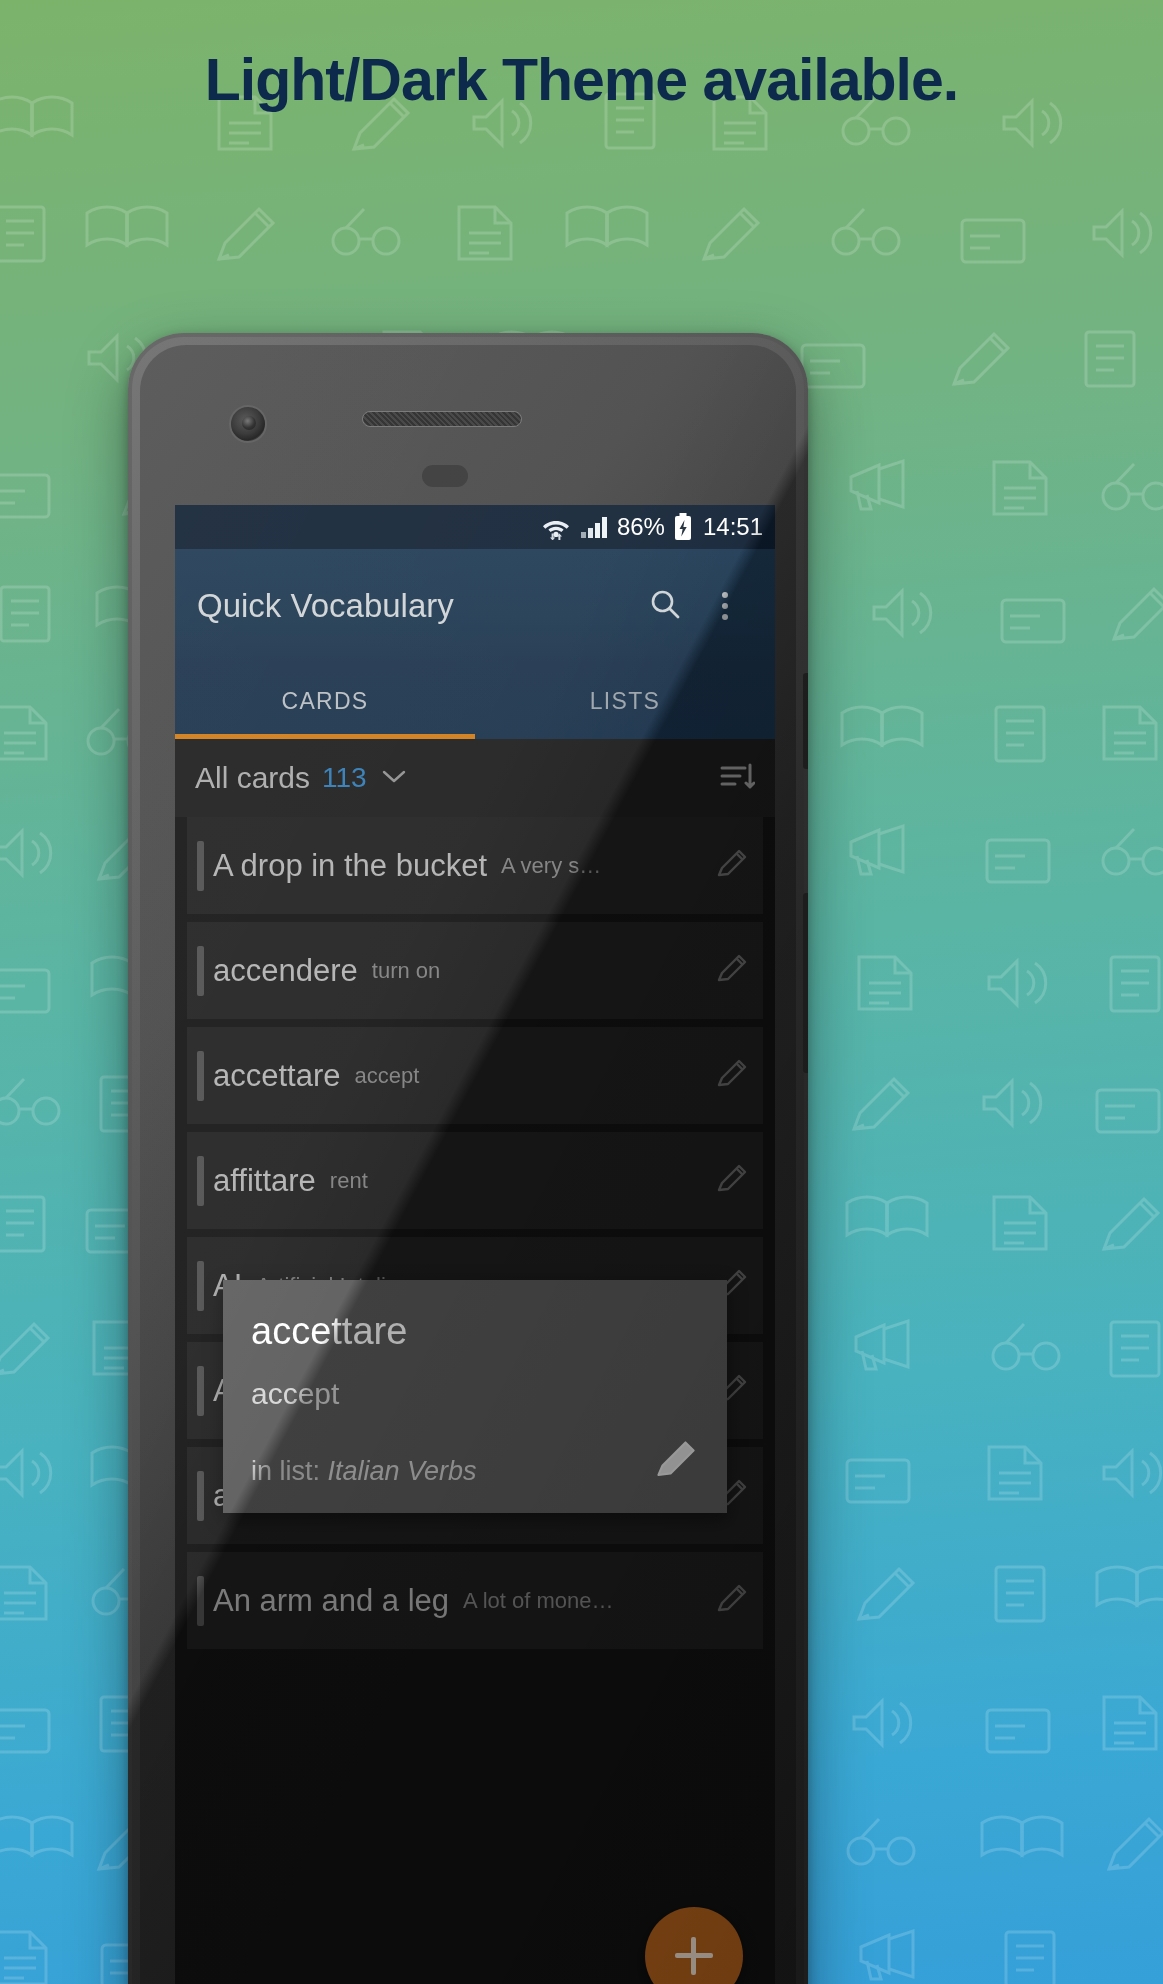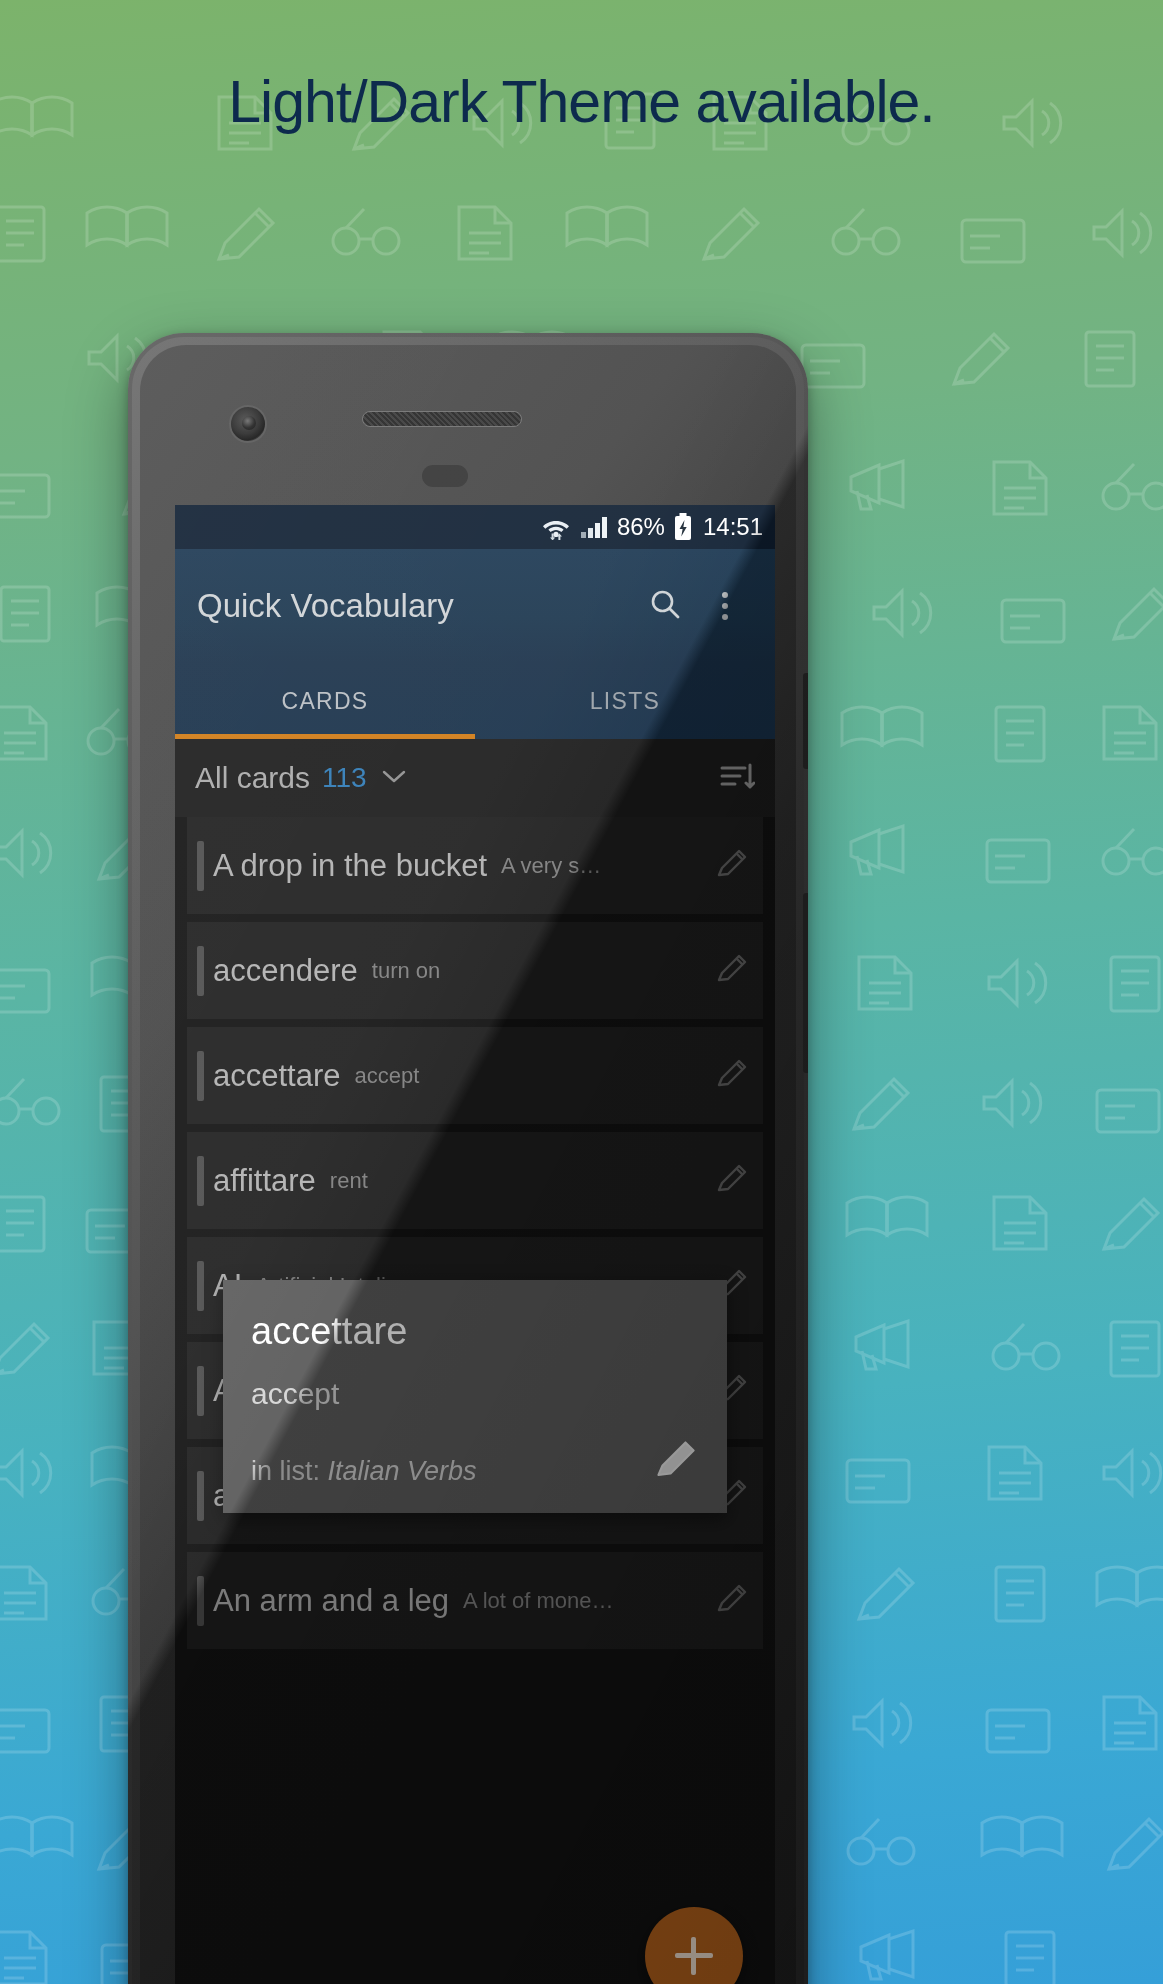--- a/index.html
+++ b/index.html
@@ -17,25 +17,24 @@
     pointer-events: none;
   }
   #bg-pattern svg { display: block; }
 
   
   .headline {
     position: absolute;
     top: 46px; left: 0; width: 100%;
     text-align: center;
     font-size: 59px;
-    font-weight: 400;
+    font-weight: 700;
     color: #0d2a4d;
     letter-spacing: -1px;
     white-space: nowrap;
-    margin-top: 22px;
   }
 
   
   .phone {
     position: absolute;
     left: 128px;
     top: 333px;
     width: 680px;
     height: 1700px;
     border-radius: 56px 56px 24px 24px;

